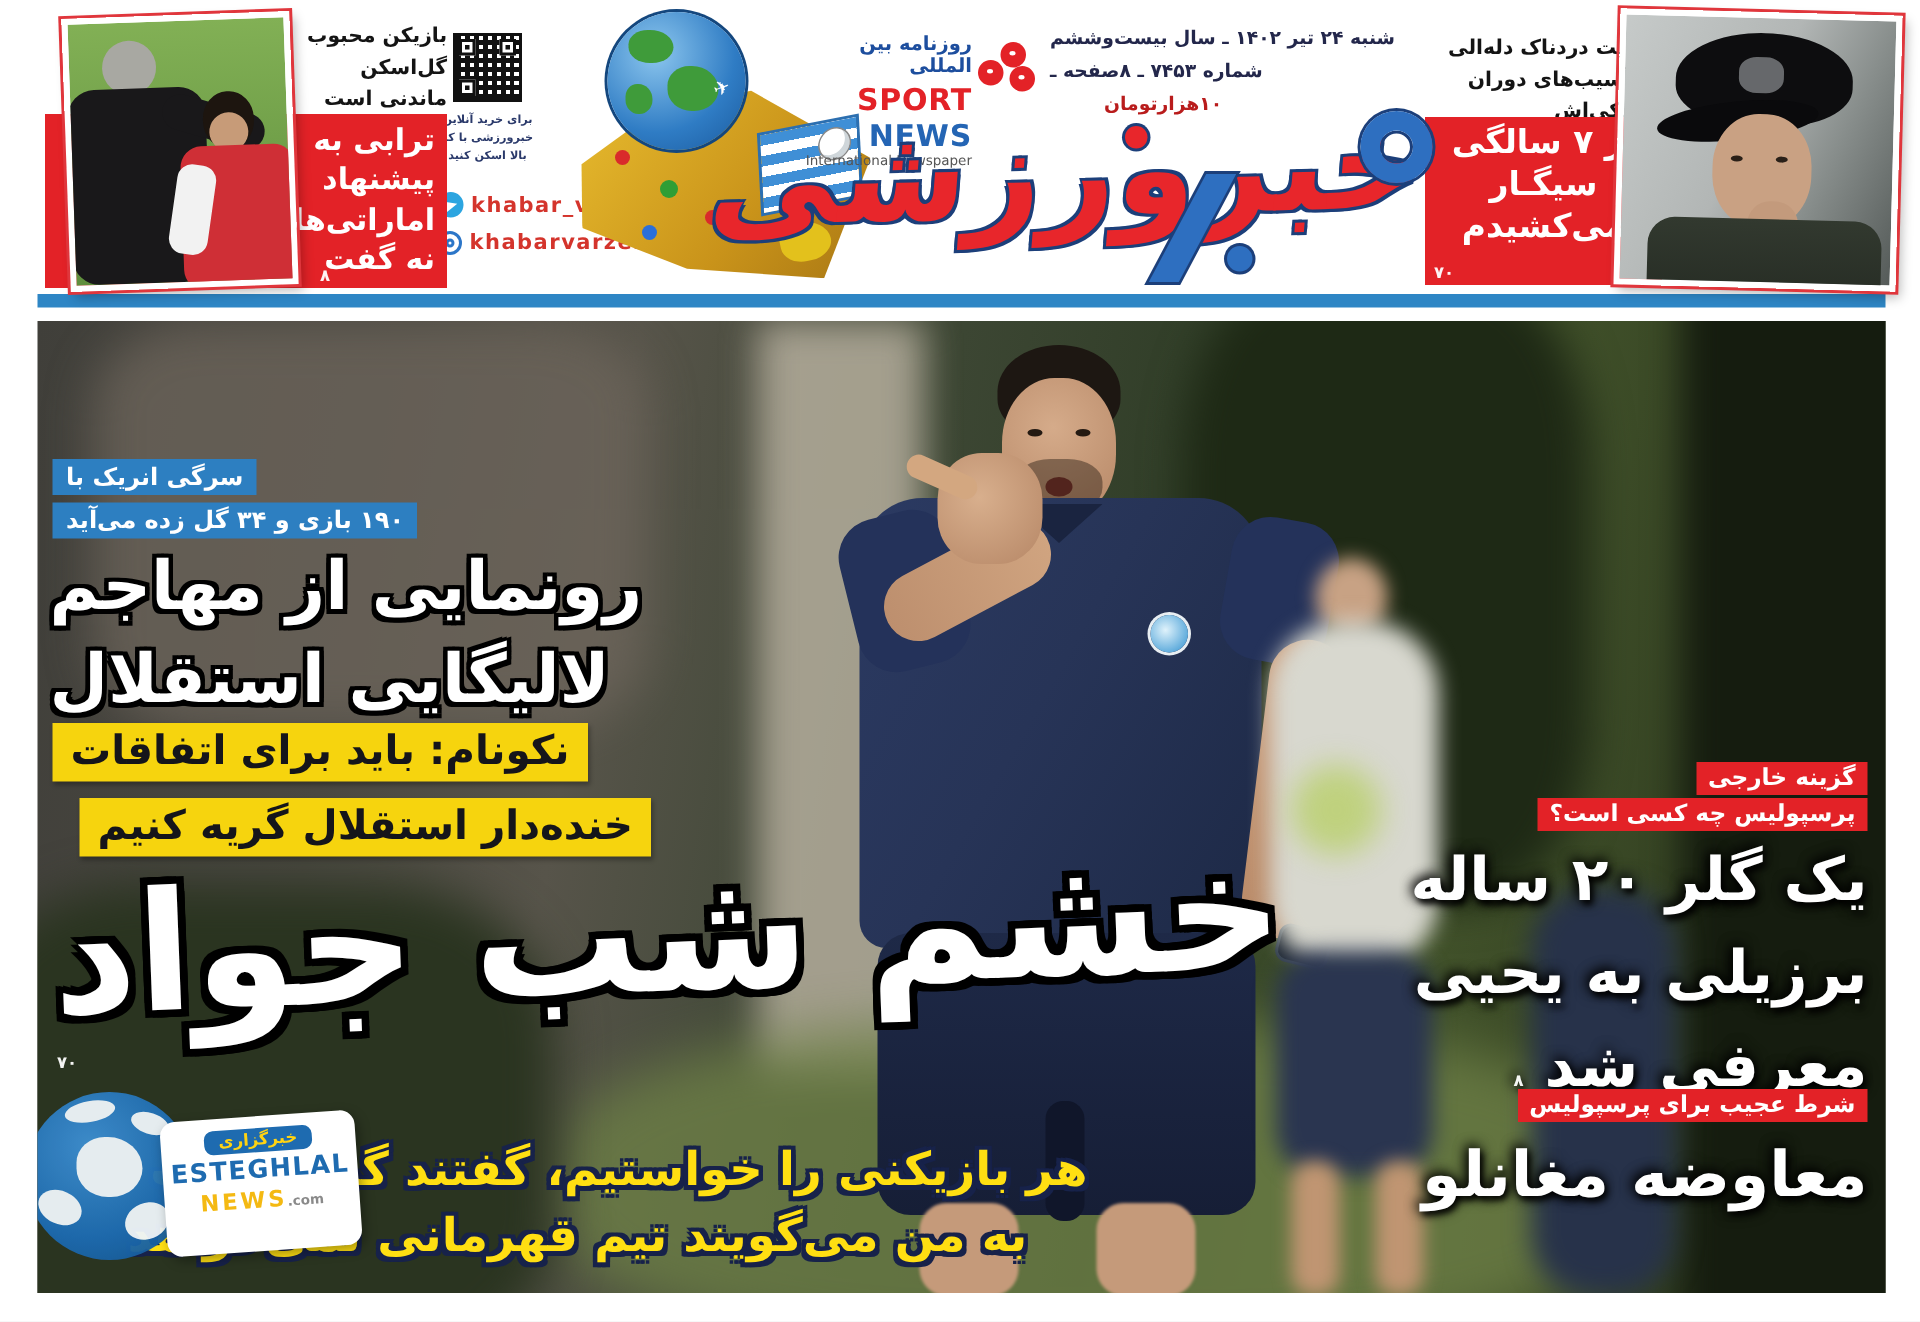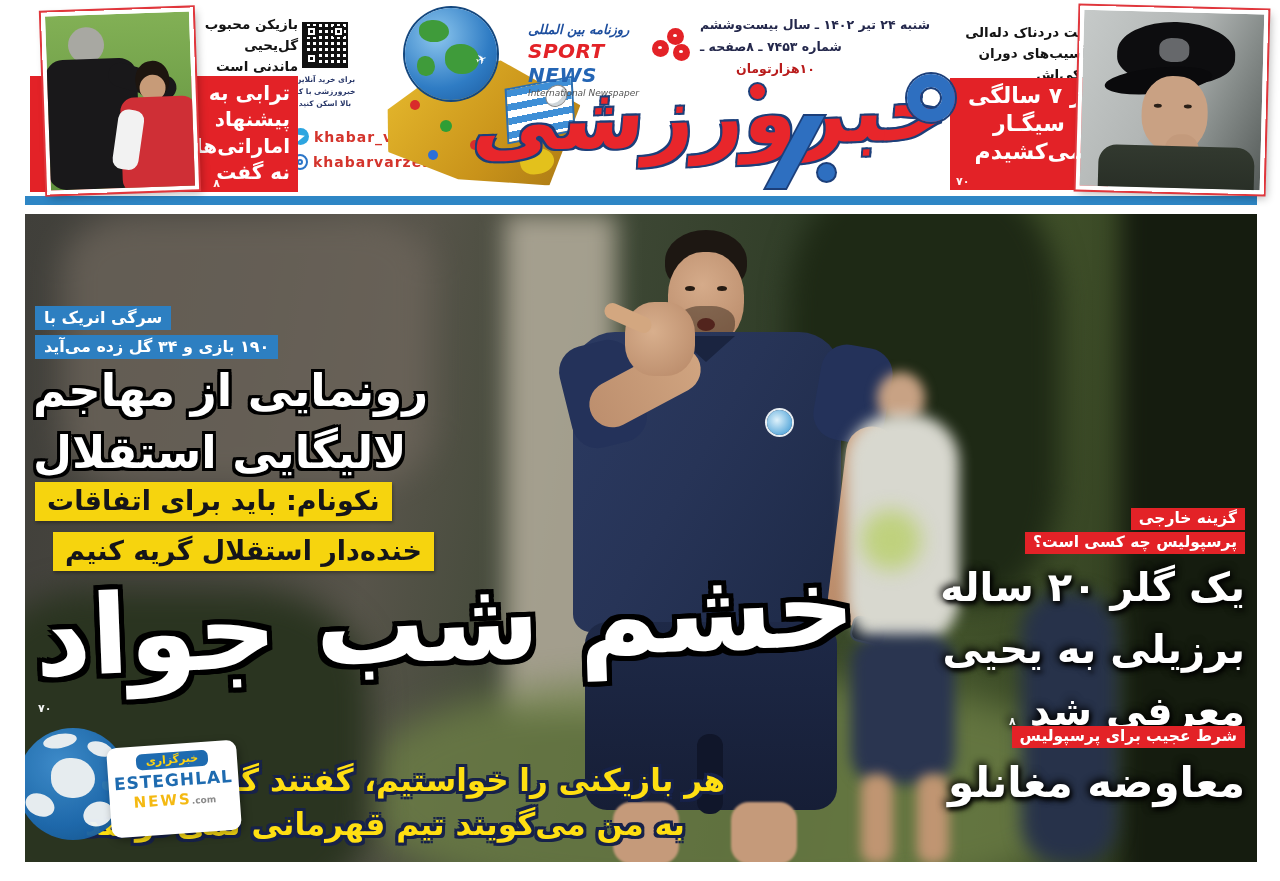--- a/index.html
+++ b/index.html
@@ -63,21 +63,21 @@
   .swoosh { left:386px; top:60px; width:196px; height:132px; background:linear-gradient(135deg,#e7bb2e,#c9931a 60%,#a87714);
             clip-path:polygon(2% 30%, 30% 6%, 62% 2%, 100% 42%, 80% 100%, 34% 88%, 0 62%);
             transform:rotate(-6deg); }
   .spark { position:absolute; border-radius:50%; }
   .mini-flag { left:508px; top:84px; width:64px; height:52px; transform:skewY(-8deg) rotate(-3deg);
                background:repeating-linear-gradient(180deg,#3f8fd6 0 7px,#ffffff 7px 14px); box-shadow:0 0 0 2px #2c6fb0; }
   .mini-ball { position:absolute; right:4px; top:4px; width:22px; height:22px; border-radius:50%; background:#fff;
                box-shadow:inset -3px -3px 0 #cfd6da; border:1px solid #888; }
   .runner { left:520px; top:148px; width:34px; height:26px; background:#e3c11c; border-radius:40% 60% 50% 50%; transform:rotate(-12deg); }
 
-  .brand-texts { left:528px; top:22px; width:120px; text-align:left;font-style:italic; }
+  .brand-texts { left:528px; top:22px; width:120px; text-align:right; }
   .tagline-fa { font-size:13px; font-weight:bold; color:#1d4e9e; }
   .sportnews { font-size:20px; font-weight:bold; letter-spacing:.5px; margin-top:2px; }
   .sportnews .sp { color:#e32227; } .sportnews .nw { color:#2465b4; }
   .subtitle { font-size:9px; color:#555; margin-top:1px; }
 
   .dots-logo { left:652px; top:28px; width:46px; height:36px; }
   .dot-r { position:absolute; width:17px; height:17px; border-radius:50%; background:#e32227; }
   .dot-r i { position:absolute; left:6px; top:6px; width:4px; height:3px; border-radius:50%; background:#fff; }
 
   .meta-block { left:700px; top:14px; width:252px; text-align:left; font-weight:bold; color:#23274b; font-size:12.5px; line-height:1.75; }
@@ -179,21 +179,21 @@
 </head>
 <body>
 
 <div class="page">
 
   <header class="topbar">
 
     <section>
       <div class="abs kicker rtl" style="left:196px; top:14px; width:102px;">
         <div>بازیکن محبوب</div>
-        <div>گل‌یحیی</div>
+        <div>گل‌اسکن</div>
         <div>ماندنی است</div>
       </div>
       <div class="abs redbox torabi-box">
         <div class="torabi-text rtl">
           <div>ترابی به</div>
           <div>پیشنهاد</div>
           <div>اماراتی‌ها</div>
           <div>نه گفت</div>
         </div>
         <span class="abs pref" style="right:78px; bottom:2px;">۸</span>

